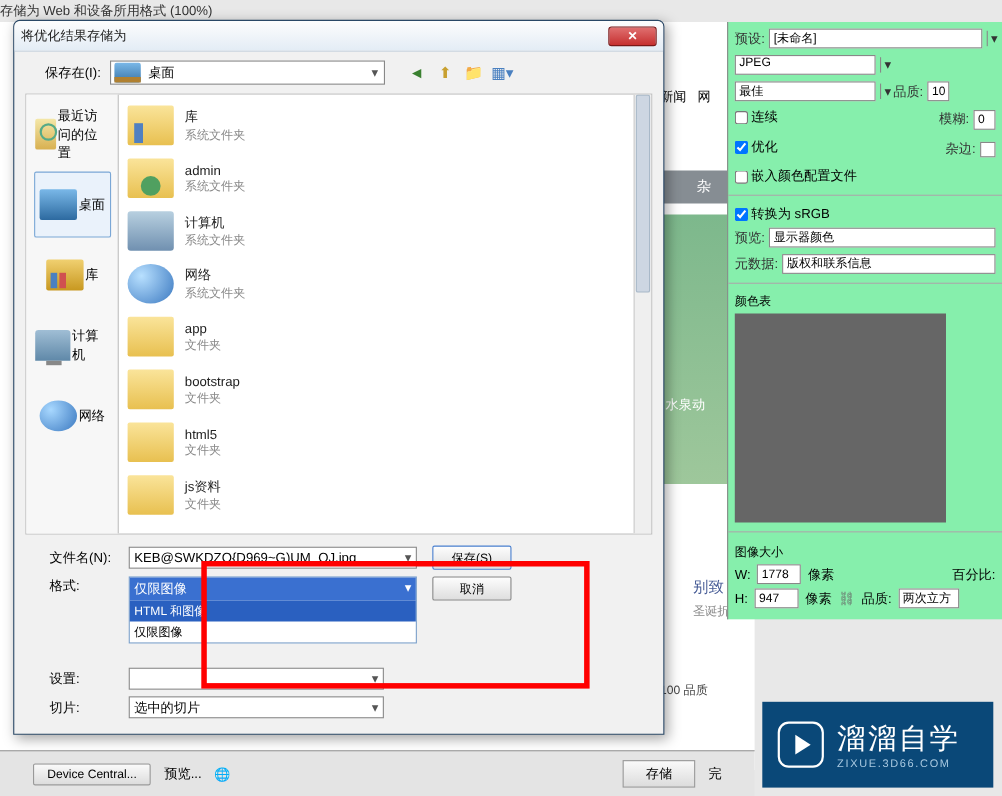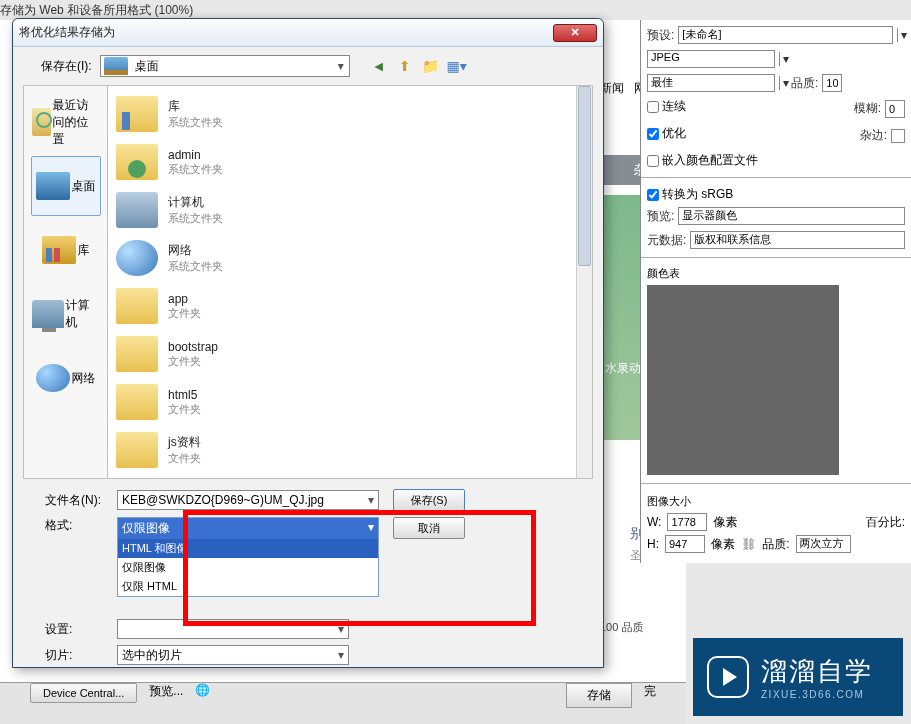--- a/index.html
+++ b/index.html
@@ -1,21 +1,21 @@
 <!DOCTYPE html>
 <html><head>
 <meta charset="utf-8">
 <style>
 * { box-sizing: border-box; margin: 0; padding: 0; font-family: "Microsoft YaHei", Tahoma, sans-serif; font-size: 12px; }
 body { background: #e8e8e8; width: 911px; height: 724px; position: relative; overflow: hidden; }
 
 .main-title { position: absolute; top: 2px; left: 0; font-size: 12px; color: #333; }
 
 
-.right-panel { position: absolute; right: 0; top: 20px; width: 271px; background: #ffffff; border-left: 1px solid #888; padding: 6px; }
+.right-panel { position: absolute; right: 0; top: 20px; width: 250px; background: #86efac; border-left: 1px solid #888; padding: 6px; }
 .rp-row { display: flex; align-items: center; gap: 4px; margin-bottom: 6px; font-size: 11px; }
 .rp-row label { color: #333; }
 .rp-select { border: 1px solid #888; background: #fff; font-size: 11px; height: 18px; padding: 0 3px; flex: 1; }
 .rp-dd { width: 8px; text-align: center; color: #333; border-left: 1px solid #888; padding: 0 3px; }
 .rp-check { display: flex; align-items: center; gap: 3px; margin-bottom: 4px; font-size: 11px; }
 .rp-check input { width: 12px; height: 12px; }
 .rp-input { border: 1px solid #888; background: #fff; height: 18px; width: 75px; font-size: 11px; padding: 0 3px; }
 .rp-text { font-size: 11px; margin-bottom: 4px; }
 .rp-sep { border-top: 1px solid #aaa; margin: 8px -6px; }
 .rp-swatch { background: #666; width: 192px; height: 190px; margin-top: 4px; }
@@ -87,21 +87,21 @@
 .input-text { width: 262px; height: 20px; border: 1px solid #888; background: #fff; font-size: 11px; padding: 0 4px; display: flex; align-items: center; justify-content: space-between;}
 .input-text .arrow{color:#555;}
 .drop-open { width: 262px; border: 1px solid #7a9fc9; background: #fff; }
 .drop-sel { background: #3a70d0; color: #fff; padding: 2px 4px; font-size: 11px; display:flex; justify-content:space-between;}
 .drop-opt { padding: 2px 4px; font-size: 11px; }
 .drop-opt.hl { background: #2a60c0; color: #fff; }
 .btn { width: 72px; height: 22px; border: 1px solid #888; background: linear-gradient(#fdfdfd,#dedede); font-size: 11px; border-radius: 2px; display:flex; align-items:center; justify-content:center; margin-left:8px;}
 .btn.def { border: 1px solid #4a80d0; }
 
 
-.app-bottom { position: absolute; bottom: 0; left: 0; right: 225px; height: 42px; background: #e4e4e4; border-top: 1px solid #999; display: flex; align-items: flex-start; gap: 12px; padding: 0 30px; font-size: 11px;}
+.app-bottom { position: absolute; bottom: 0; left: 0; right: 225px; height: 42px; background: #e4e4e4; border-top: 1px solid #999; display: flex; align-items: center; gap: 12px; padding: 0 30px; font-size: 11px;}
 .ab-btn { padding: 3px 12px; border: 1px solid #999; background: linear-gradient(#fafafa,#dcdcdc); font-size: 11px; border-radius: 2px;}
 
 
 .logo-block { position: absolute; bottom: 8px; right: 8px; width: 210px; height: 78px; background: #0a4878; color: #fff; display: flex; align-items: center; padding: 0 14px; gap: 12px;}
 .logo-ico { width: 42px; height: 42px; border: 2.5px solid #fff; border-radius: 10px; display: flex; align-items: center; justify-content: center;}
 .play { width: 0; height: 0; border-left: 14px solid #fff; border-top: 9px solid transparent; border-bottom: 9px solid transparent; margin-left: 3px;}
 .logo-txt { display: flex; flex-direction: column; }
 .logo-cn { font-size: 26px; letter-spacing: 2px; }
 .logo-en { font-size: 10px; letter-spacing: 1.5px; color: #a8c8e0;}
 </style>
@@ -317,21 +317,20 @@
       <div class="form-row" style="align-items:flex-start">
         <label>格式:</label>
         <div style="position:relative">
           <div class="drop-open">
             <div class="drop-sel">
                 <span>仅限图像</span>
                 <span>▾</span>
               </div>
             <div class="drop-opt hl">HTML 和图像</div>
             <div class="drop-opt">仅限图像</div>
-            <div class="drop-opt">仅限 HTML</div>
           </div>
         </div>
         <div class="btn">取消</div>
       </div>
       <div class="form-row" style="margin-top:22px">
         <label>设置:</label>
         <div class="input-text" style="width:232px">
             <span></span>
             <span class="arrow">▾</span>
           </div>

